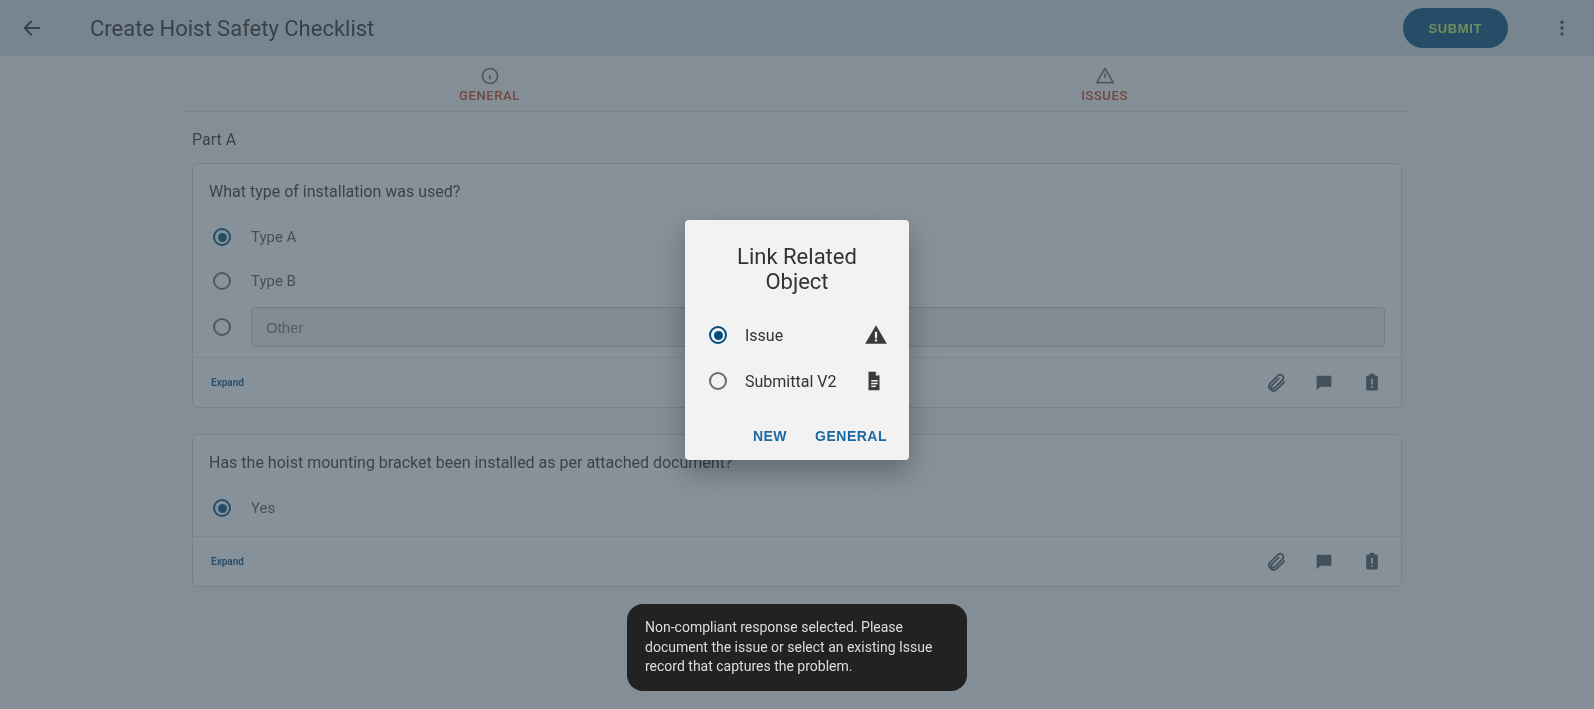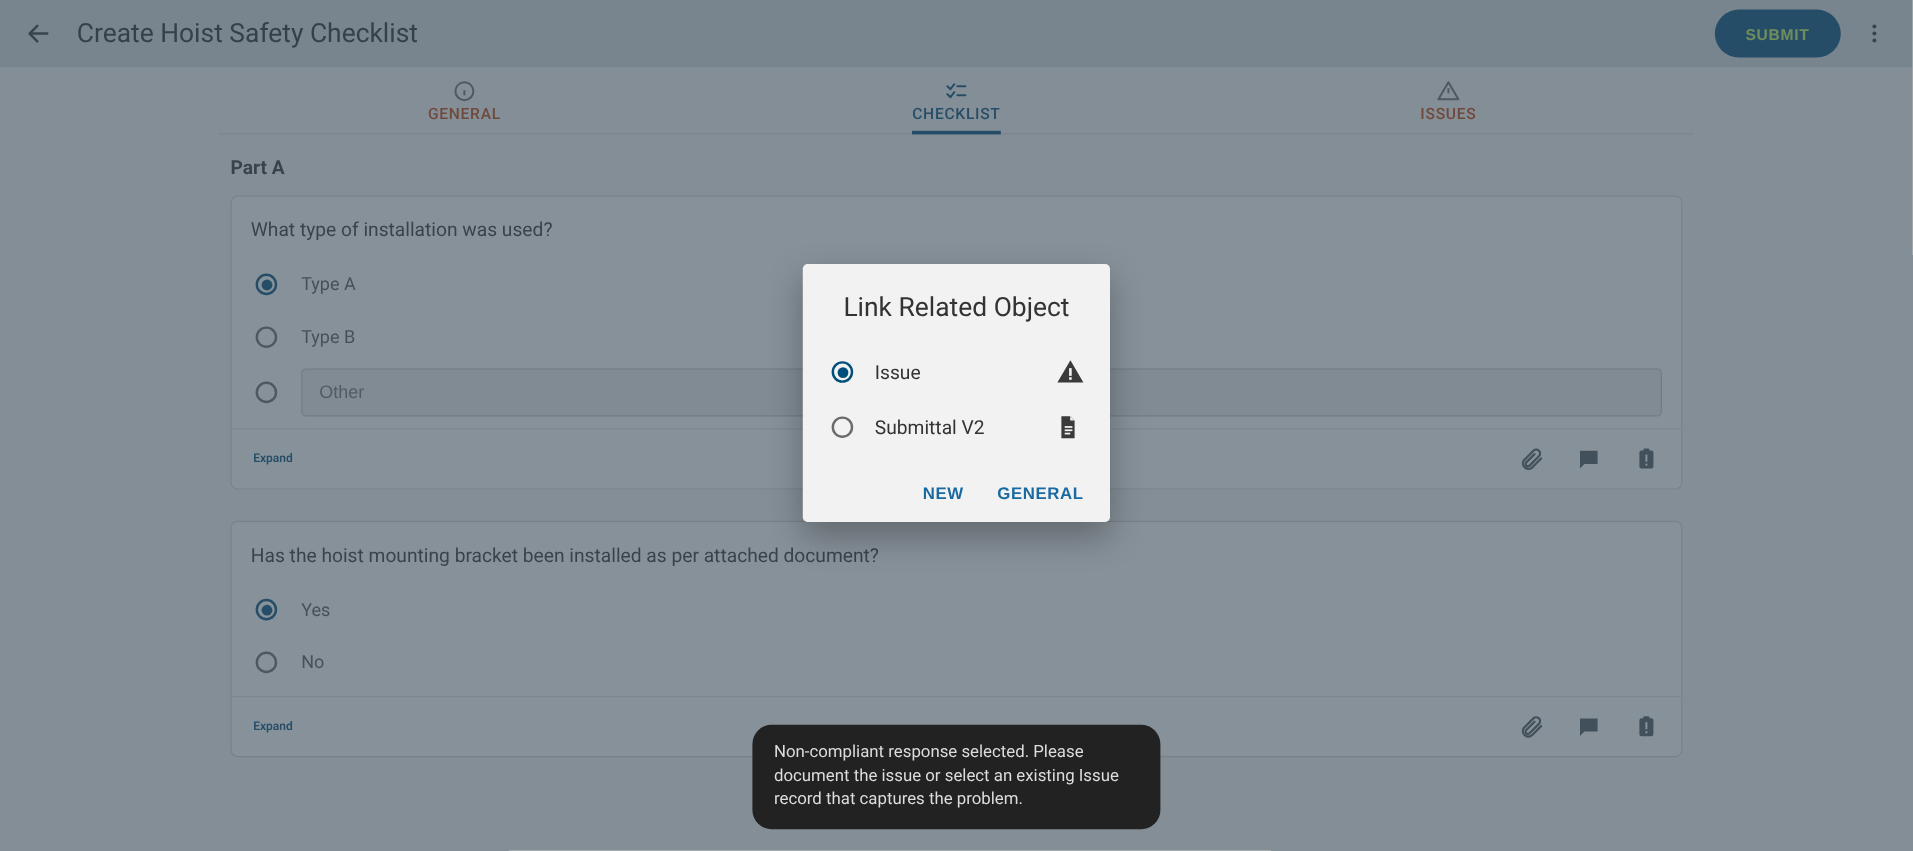--- a/index.html
+++ b/index.html
@@ -12,20 +12,21 @@
       position: relative;
       color: #333;
     }
     
     .app-bar {
       height: 56px;
       background: #d7dee3;
       display: flex;
       align-items: center;
       padding: 0 12px;
+      gap: 26px;
     }
     .app-bar .back-btn {
       width: 40px; height: 40px;
       display:flex;align-items:center;justify-content:center;
       border-radius:50%;
       cursor:pointer;
     }
     .app-bar .title {
       margin-left: 12px;
       font-size: 22px;
@@ -80,21 +81,21 @@
     }
     
     .content {
       width: 1230px;
       margin: 0 auto;
       padding: 12px 10px;
       height: calc(100% - 56px - 63px);
       overflow:auto;
     }
     .section-title {
-      font-weight:700;
+      font-weight:400;
       font-size:16px;
       color:#333;
       margin: 6px 0 14px 0;
     }
     .card {
       background:#fff;
       border:1px solid #d6d6d6;
       border-radius:6px;
       margin-bottom:26px;
     }
@@ -153,21 +154,21 @@
     
     .overlay {
       position:absolute; inset:0;
       background: rgba(62,78,90,0.62);
       display:flex;
       align-items:flex-start;
       justify-content:center;
     }
     .dialog {
       margin-top:220px;
-      width:256px;
+      width:224px;
       background:#f2f2f2;
       border-radius:4px;
       box-shadow: 0 12px 28px rgba(0,0,0,.28);
       padding: 24px 18px 12px 18px;
     }
     .dialog-title {
       font-size:22px;
       color:#333;
       text-align:center;
       margin-bottom:18px;
@@ -230,29 +231,20 @@
 
 <div class="tabs">
   <div class="tab">
     <svg width="20" height="20" viewBox="0 0 24 24" fill="none" stroke="#6b6b6b" stroke-width="2">
         <circle cx="12" cy="12" r="9"></circle>
         <line x1="12" y1="8" x2="12" y2="8"></line>
         <line x1="12" y1="11" x2="12" y2="16"></line>
       </svg>
     <span>GENERAL</span>
   </div>
-  <div class="tab active">
-    <svg width="20" height="20" viewBox="0 0 24 24" fill="none" stroke="#004e7c" stroke-width="2" stroke-linecap="round" stroke-linejoin="round">
-        <polyline points="3 7 6 10 10 5"></polyline>
-        <line x1="13" y1="7" x2="21" y2="7"></line>
-        <polyline points="3 15 6 18 10 13"></polyline>
-        <line x1="13" y1="16" x2="21" y2="16"></line>
-      </svg>
-    <span>CHECKLIST</span>
-  </div>
   <div class="tab">
     <svg width="20" height="20" viewBox="0 0 24 24" fill="none" stroke="#6b6b6b" stroke-width="2" stroke-linejoin="round">
         <path d="M12 3 L22 20 H2 Z"></path>
         <line x1="12" y1="9" x2="12" y2="14"></line>
         <line x1="12" y1="17" x2="12" y2="17"></line>
       </svg>
     <span>ISSUES</span>
   </div>
 </div>
 
@@ -304,24 +296,20 @@
   </div>
 
   <div class="card">
     <div class="card-body">
       <div class="question">Has the hoist mounting bracket been installed as per attached document?</div>
       <div class="radio-row">
         <span class="radio-outer selected">
             <span class="radio-inner"></span>
           </span>
         <span class="radio-label">Yes</span>
-      </div>
-      <div class="radio-row">
-        <span class="radio-outer"></span>
-        <span class="radio-label">No</span>
       </div>
     </div>
     <div class="card-footer">
       <span class="expand">Expand</span>
       <span class="spacer"></span>
       <div class="footer-icons">
         <span class="icn">
           <svg width="22" height="22" viewBox="0 0 24 24" fill="none" stroke="#4a5560" stroke-width="2" stroke-linecap="round" stroke-linejoin="round">
               <path d="M21 11l-8.5 8.5a5 5 0 0 1-7-7L14 4a3.5 3.5 0 0 1 5 5l-8.5 8.5a2 2 0 0 1-3-3L15 7"></path>
             </svg>

